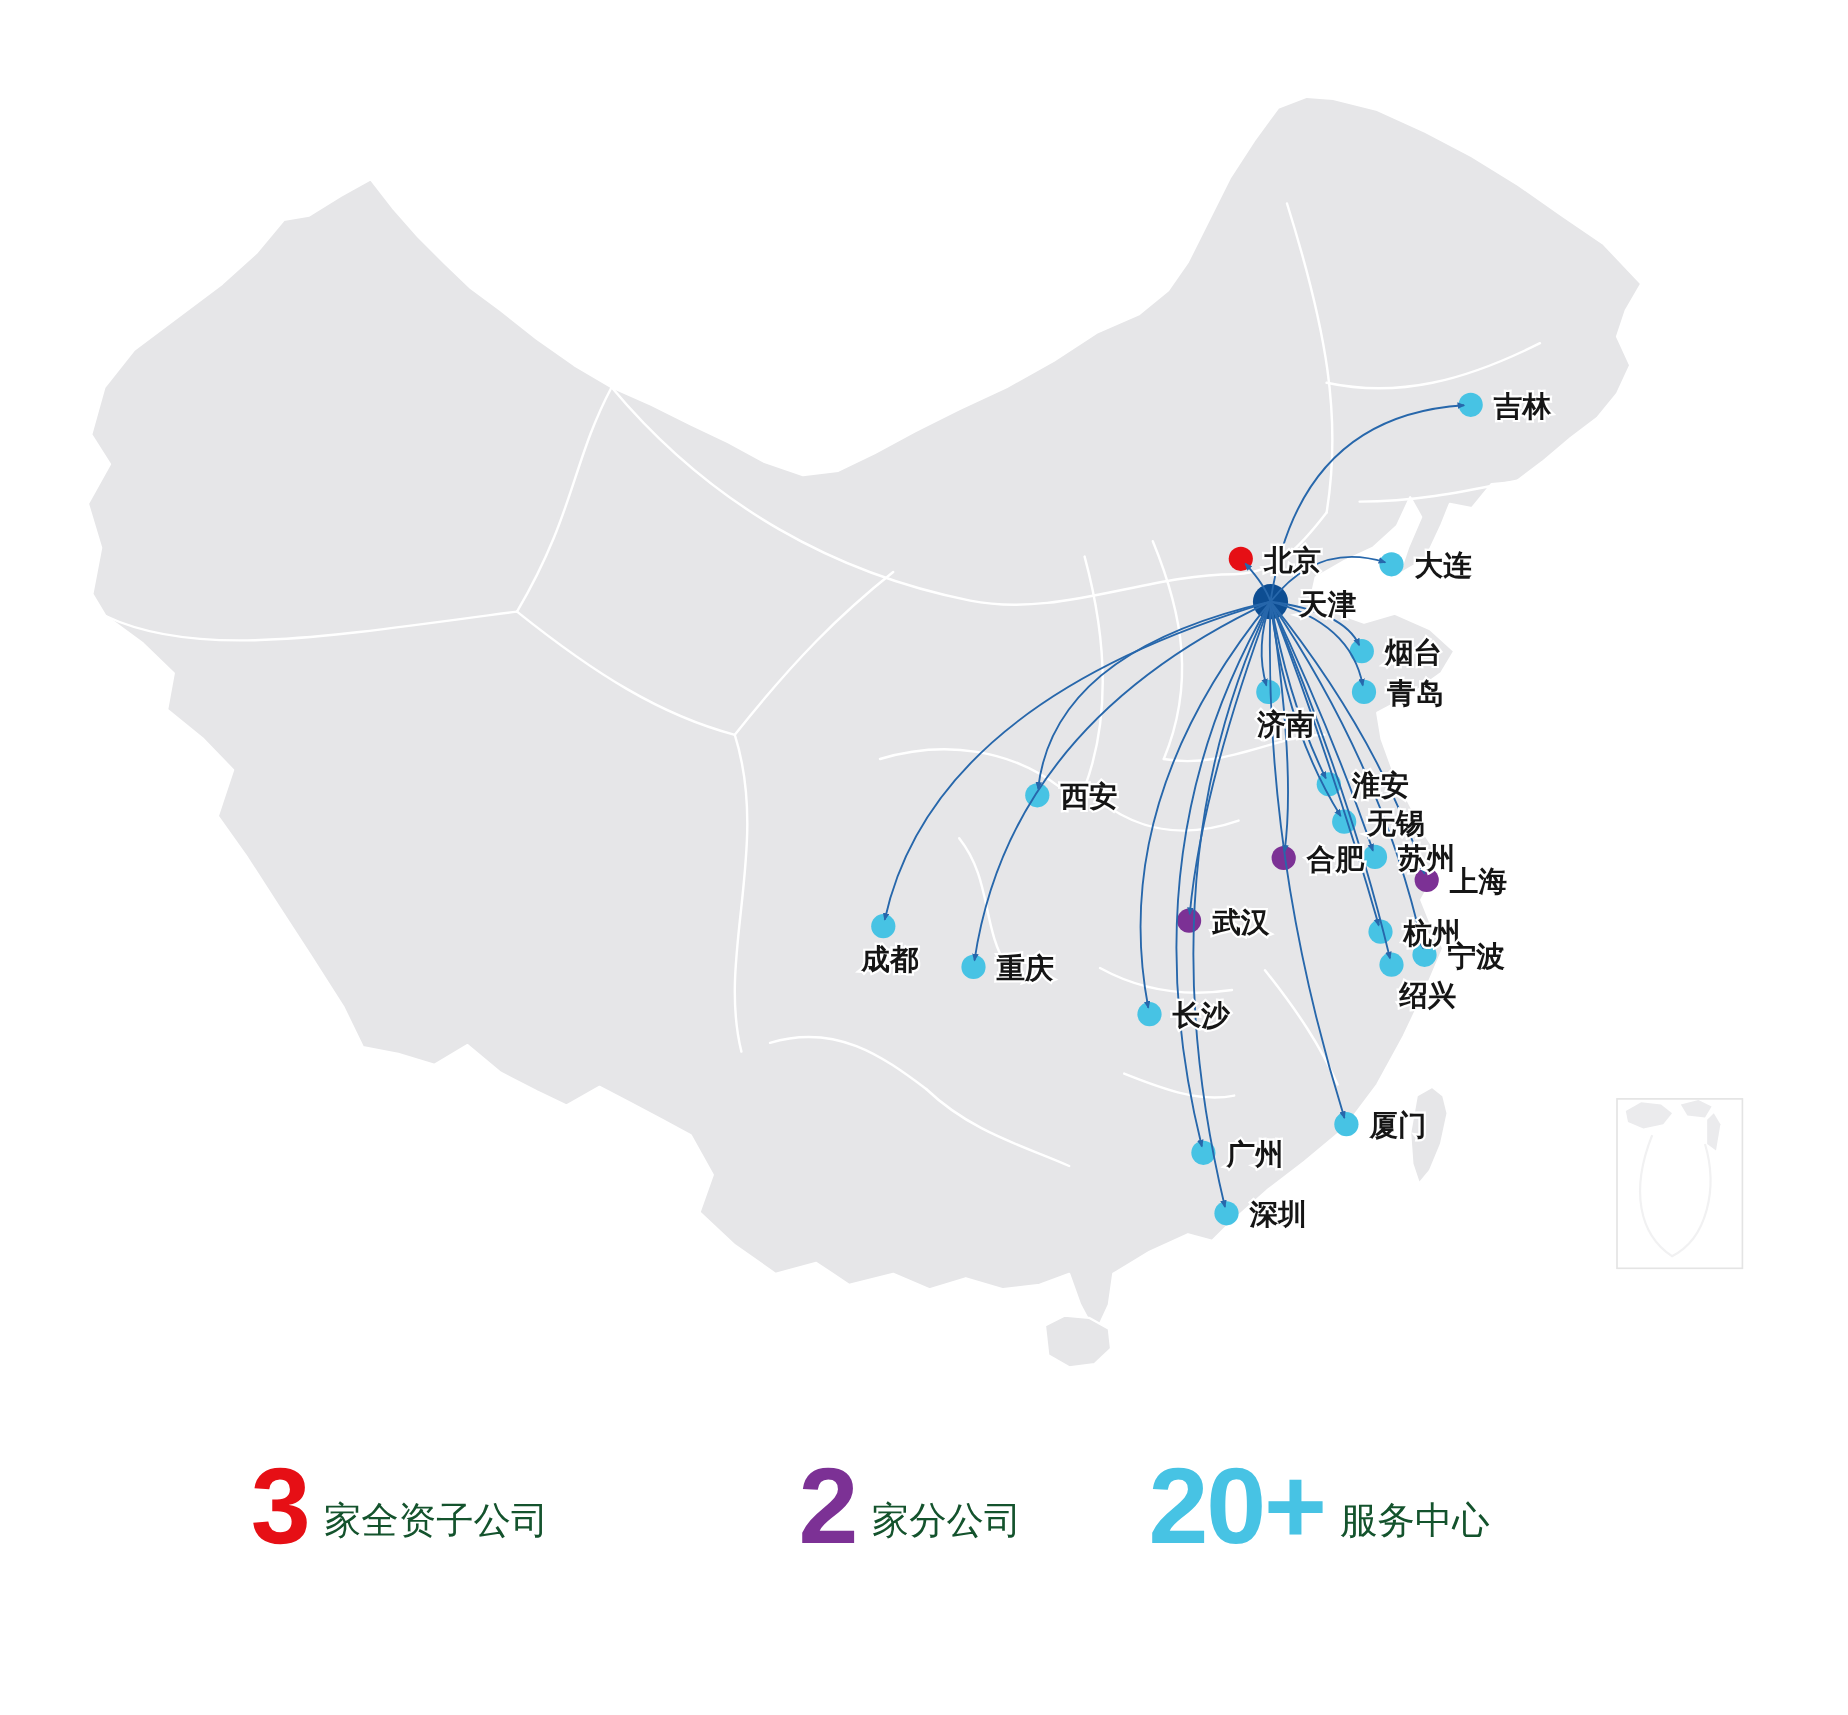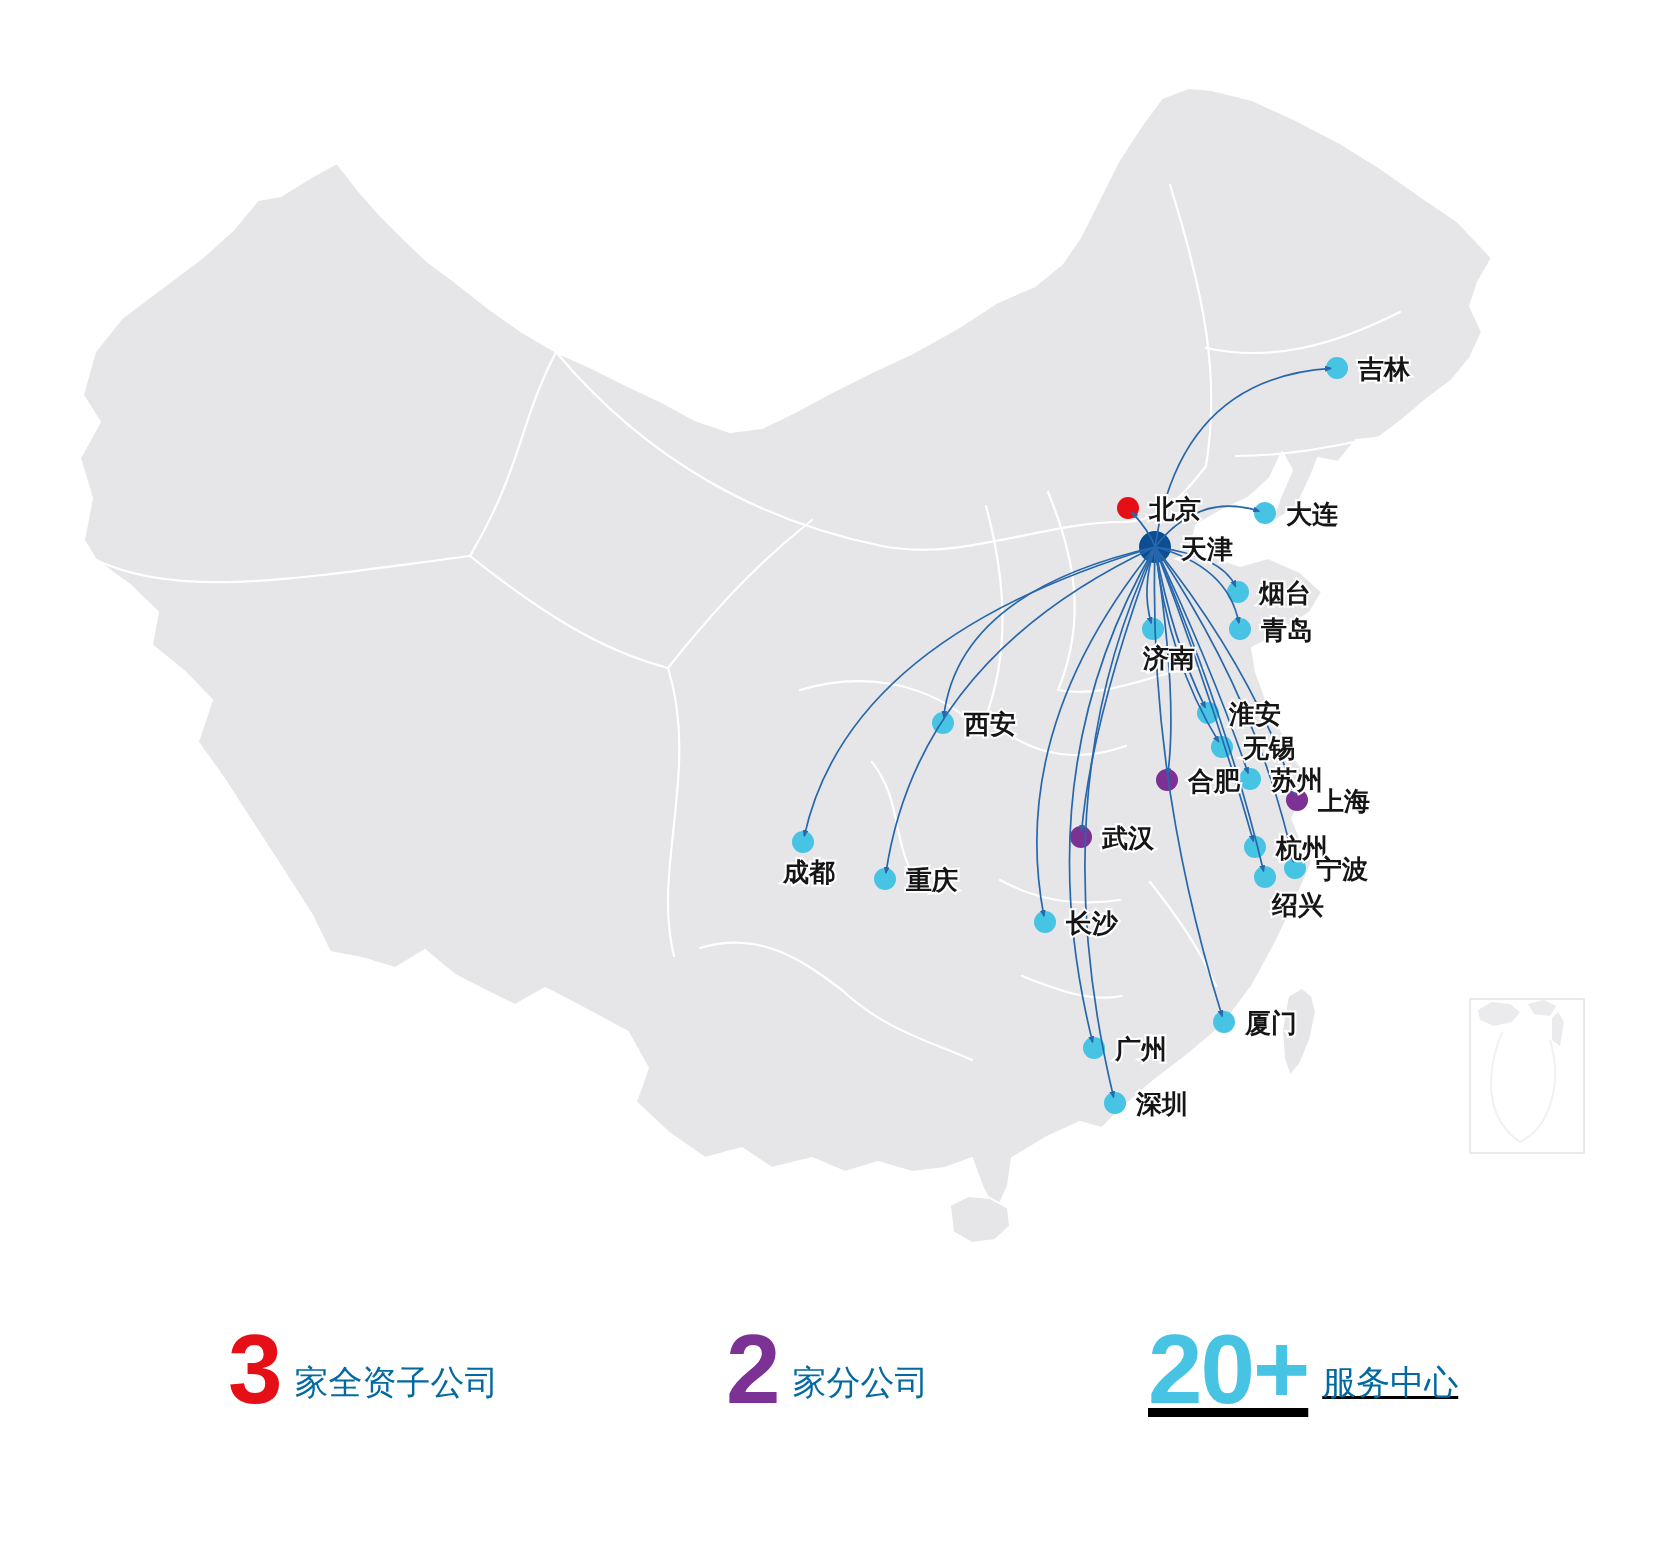--- a/index.html
+++ b/index.html
@@ -11,27 +11,27 @@
     font-family:"Liberation Sans","DejaVu Sans",sans-serif;
   }
   #map-svg{position:absolute;left:0;top:0;}
   .legend{position:absolute;top:1312px;left:0;width:100%;height:110px;}
   .legend-item{
     position:absolute;
     display:flex;align-items:flex-end;height:100px;
   }
   .legend-item.li-0{left:228px;}
   .legend-item.li-1{left:726px;}
-  .legend-item.li-2{left:1148px;text-decoration:underline;}
+  .legend-item.li-2{left:1044px;}
   .legend-num{
     font-size:98px;line-height:0.88;font-weight:700;
     letter-spacing:-2px;
   }
   .legend-label{
-    font-size:34px;font-weight:500;color:#0369a1;
+    font-size:34px;font-weight:500;color:#14532d;
     margin-left:14px;margin-bottom:6px;white-space:nowrap;margin-top:44px;
   }
 </style>
 </head>
 <body>
 
 <div id="stage">
 
   <svg id="map-svg" width="1680" height="1559" viewBox="0 0 1680 1559">
     <defs>

